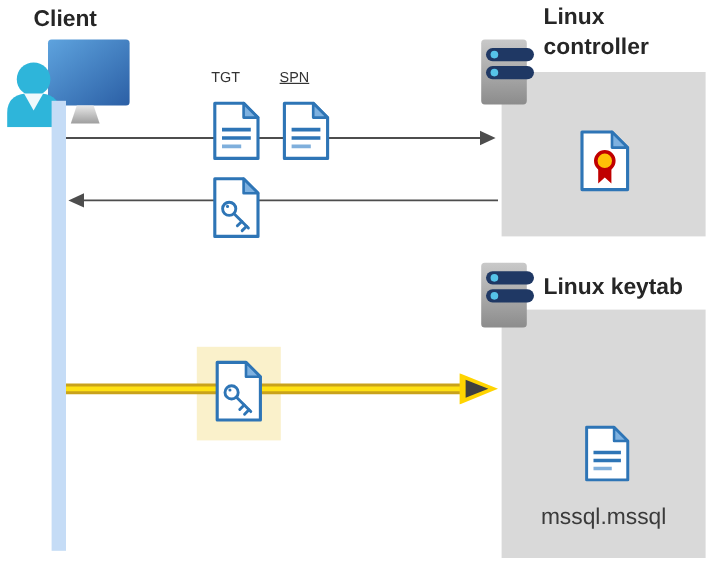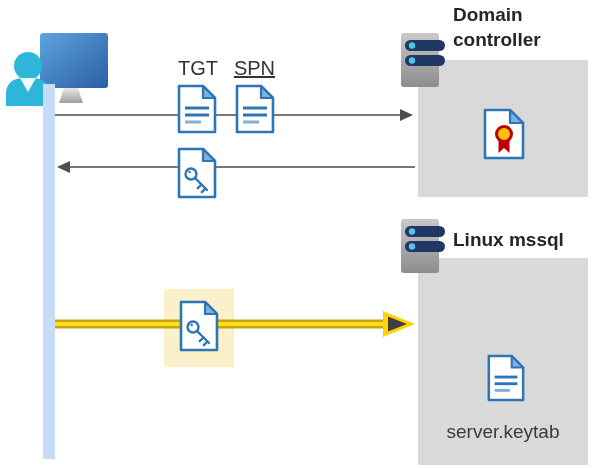--- a/index.html
+++ b/index.html
@@ -1,31 +1,32 @@
 <!DOCTYPE html>
 <html><head>
 <meta charset="utf-8">
 <style>
   html,body{margin:0;padding:0;background:#fff;}
   .canvas{position:relative;width:600px;height:468px;background:#ffffff;
           font-family:"Liberation Sans",sans-serif;overflow:hidden;}
   .abs{position:absolute;}
   .title{font-size:19px;font-weight:bold;color:#262626;line-height:1.32;}
-  .ticket-label{font-size:20px;color:#333333;text-align:right;width:42px;}
+  .ticket-label{font-size:12px;color:#333333;text-align:left;width:42px;}
   .panel{background:#D9D9D9;}
   .lifeline{background:#C5DCF6;}
   .highlight{background:#FAF1CB;}
   .keytab-text{font-size:19px;color:#3B3B3B;text-align:center;width:170px;}
   svg{display:block;}
 </style>
 </head>
 <body>
 
 <div class="canvas">
 
+  <div class="abs title" style="left:28px;top:4px;">Client</div>
 
   <div class="abs" style="left:4px;top:28px;">
     <svg width="110" height="78" viewBox="0 0 110 78">
       <defs>
         <linearGradient id="mon" x1="0" y1="0" x2="1" y2="1">
           <stop offset="0" stop-color="#5EA3DE"></stop>
             <stop offset="1" stop-color="#2B5FA5"></stop>
         </linearGradient>
         <linearGradient id="stand" x1="0" y1="0" x2="0" y2="1">
           <stop offset="0" stop-color="#E8E8E8"></stop>
@@ -106,21 +107,21 @@
         </linearGradient>
       </defs>
       <rect x="2" y="2" width="38" height="54" rx="3" fill="url(#srv1)"></rect>
       <rect x="6" y="9" width="40" height="11" rx="5.5" fill="#1F3864"></rect>
       <circle cx="13" cy="14.5" r="3.2" fill="#56C3E8"></circle>
       <rect x="6" y="24" width="40" height="11" rx="5.5" fill="#1F3864"></rect>
       <circle cx="13" cy="29.5" r="3.2" fill="#56C3E8"></circle>
     </svg>
   </div>
 
-  <div class="abs title" style="left:453px;top:2px;width:140px;">Domain controller</div>
+  <div class="abs title" style="left:453px;top:2px;width:140px;">Linux controller</div>
 
   <div class="abs" style="left:482px;top:108px;">
     <svg width="44" height="52" viewBox="0 0 44 52">
       <path d="M3,2 H28 L41,15 V50 H3 Z" fill="#ffffff" stroke="#2E75B6" stroke-width="2.6" stroke-linejoin="round"></path>
       <path d="M28,2 V15 H41 Z" fill="#7EB1E0" stroke="#2E75B6" stroke-width="2.2" stroke-linejoin="round"></path>
       <polygon points="16.5,30 27.5,30 27.5,45 22,40 16.5,45" fill="#C00000"></polygon>
       <circle cx="22" cy="26" r="7.5" fill="#FFC107" stroke="#C00000" stroke-width="3"></circle>
     </svg>
   </div>
 
@@ -135,21 +136,21 @@
         </linearGradient>
       </defs>
       <rect x="2" y="2" width="38" height="54" rx="3" fill="url(#srv2)"></rect>
       <rect x="6" y="9" width="40" height="11" rx="5.5" fill="#1F3864"></rect>
       <circle cx="13" cy="14.5" r="3.2" fill="#56C3E8"></circle>
       <rect x="6" y="24" width="40" height="11" rx="5.5" fill="#1F3864"></rect>
       <circle cx="13" cy="29.5" r="3.2" fill="#56C3E8"></circle>
     </svg>
   </div>
 
-  <div class="abs title" style="left:453px;top:227px;width:140px;">Linux mssql</div>
+  <div class="abs title" style="left:453px;top:227px;width:140px;">Linux keytab</div>
 
   <div class="abs highlight" style="left:164px;top:289px;width:70px;height:78px;"></div>
 
   <div class="abs" style="left:55px;top:311px;">
     <svg width="362" height="26" viewBox="0 0 362 26">
       <line x1="0" y1="13" x2="334" y2="13" stroke="#C9A21B" stroke-width="9"></line>
       <line x1="0" y1="13" x2="334" y2="13" stroke="#FFE112" stroke-width="4"></line>
       <polygon points="328,0 360,13 328,26" fill="#FFD400"></polygon>
       <polygon points="333,5.5 352,13 333,20.5" fill="#3F3F3F"></polygon>
     </svg>
@@ -171,15 +172,15 @@
   <div class="abs" style="left:486px;top:353px;">
     <svg width="40" height="50" viewBox="0 0 42 50">
       <path d="M3,2 H27 L39,14 V48 H3 Z" fill="#ffffff" stroke="#2E75B6" stroke-width="2.6" stroke-linejoin="round"></path>
       <path d="M27,2 V14 H39 Z" fill="#7EB1E0" stroke="#2E75B6" stroke-width="2.2" stroke-linejoin="round"></path>
       <line x1="9" y1="24" x2="33" y2="24" stroke="#2E75B6" stroke-width="3"></line>
       <line x1="9" y1="31" x2="33" y2="31" stroke="#2E75B6" stroke-width="3"></line>
       <line x1="9" y1="38" x2="25" y2="38" stroke="#7FAFDC" stroke-width="3"></line>
     </svg>
   </div>
 
-  <div class="abs keytab-text" style="left:418px;top:421px;">server.keytab</div>
+  <div class="abs keytab-text" style="left:418px;top:421px;">mssql.mssql</div>
 
 </div>
 
 </body></html>

